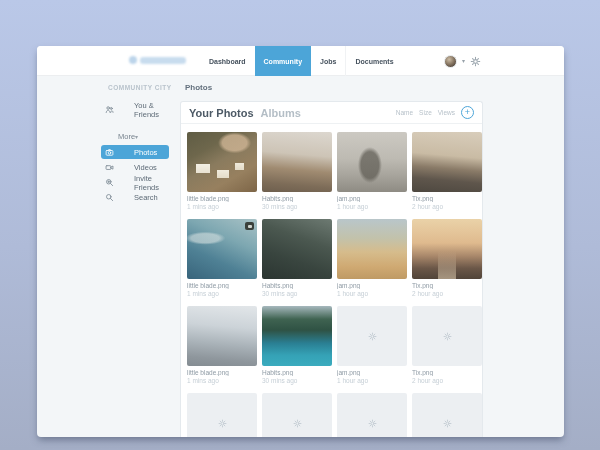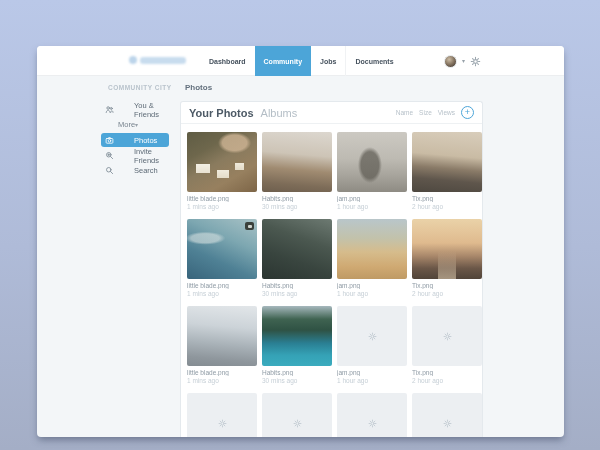--- a/index.html
+++ b/index.html
@@ -41,29 +41,29 @@
   .page-title { position:absolute; left:148px; top:7px; font-size:8px; font-weight:bold;
                 color:#64717e; }
 
   
   .side { position:absolute; left:64px; top:26px; width:80px; }
   .side-item { display:flex; align-items:center; gap:20px; height:15px; padding:0 4px;
                font-size:7.5px; color:#5d6a76; cursor:default; }
   .side-item svg { flex:0 0 auto; }
   .side-item.active { background:#4ca5d8; border-radius:3px; color:#fff; height:14px;
                       margin:1px 0; width:68px; }
-  .side-item.more { padding-left:17px; color:#77838e; gap:0; }
+  .side-item.more { padding-left:17px; color:#77838e; gap:0;margin-top:12px; }
 
   
   .panel { position:absolute; left:143px; top:25px; width:303px; bottom:0; background:#fff;
            border:1px solid #e4e9ed; border-bottom:none; border-radius:3px 3px 0 0; }
   .panel-hdr { height:22px; display:flex; align-items:center; padding:0 8px;
                border-bottom:1px solid #eef1f3; }
   .ptab { font-size:11px; font-weight:bold; color:#4d5a66; margin-right:7px; cursor:default; }
-  .ptab.dim { color:#b4bec6; font-weight:normal; }
+  .ptab.dim { color:#b4bec6; font-weight:bold; }
   .panel-hdr .spacer { flex:1; }
   .sort { font-size:6.5px; color:#b8c2ca; margin-right:6px; cursor:default; }
   .add-btn { width:13px; height:13px; border:1px solid #4ca5d8; border-radius:50%;
              color:#4ca5d8; font-size:9px; line-height:11px; text-align:center; cursor:default; }
 
   
   .grid { padding:8px 5px 0 6px; display:grid; grid-template-columns:repeat(4,70px);
           column-gap:5px; row-gap:9px; }
   .thumb { width:70px; height:60px; border-radius:2px; position:relative; overflow:hidden; }
   .pname { margin-top:3px; font-size:6.5px; color:#8e9aa4; white-space:nowrap; overflow:hidden; }
@@ -145,20 +145,27 @@
         <div class="side-item active">
           <svg width="9" height="9" viewBox="0 0 12 12" fill="none" stroke="#ffffff" stroke-width="1.1" stroke-linecap="round">
             <path d="M4.2 3.4l.6-1.2h2.4l.6 1.2"></path>
             <rect x="1.5" y="3.4" width="9" height="6.2" rx="1"></rect>
             <circle cx="6" cy="6.4" r="1.7"></circle>
           </svg>
           <span>Photos</span>
         </div>
         <div class="side-item">
           <svg width="9" height="9" viewBox="0 0 12 12" fill="none" stroke="#7b8893" stroke-width="1.1" stroke-linecap="round">
+            <rect x="1.4" y="3.6" width="6.4" height="5" rx="1"></rect>
+            <path d="M7.8 5.6l2.8-1.6v4.2L7.8 6.6z"></path>
+          </svg>
+          <span>Videos</span>
+        </div>
+        <div class="side-item">
+          <svg width="9" height="9" viewBox="0 0 12 12" fill="none" stroke="#7b8893" stroke-width="1.1" stroke-linecap="round">
             <circle cx="5" cy="5" r="3"></circle>
               <path d="M7.3 7.3L10.2 10.2M5 3.8v2.4M3.8 5h2.4"></path>
           </svg>
           <span>Invite Friends</span>
         </div>
         <div class="side-item">
           <svg width="9" height="9" viewBox="0 0 12 12" fill="none" stroke="#7b8893" stroke-width="1.1" stroke-linecap="round">
             <circle cx="5" cy="5" r="3"></circle>
               <path d="M7.3 7.3L10.2 10.2"></path>
           </svg>

